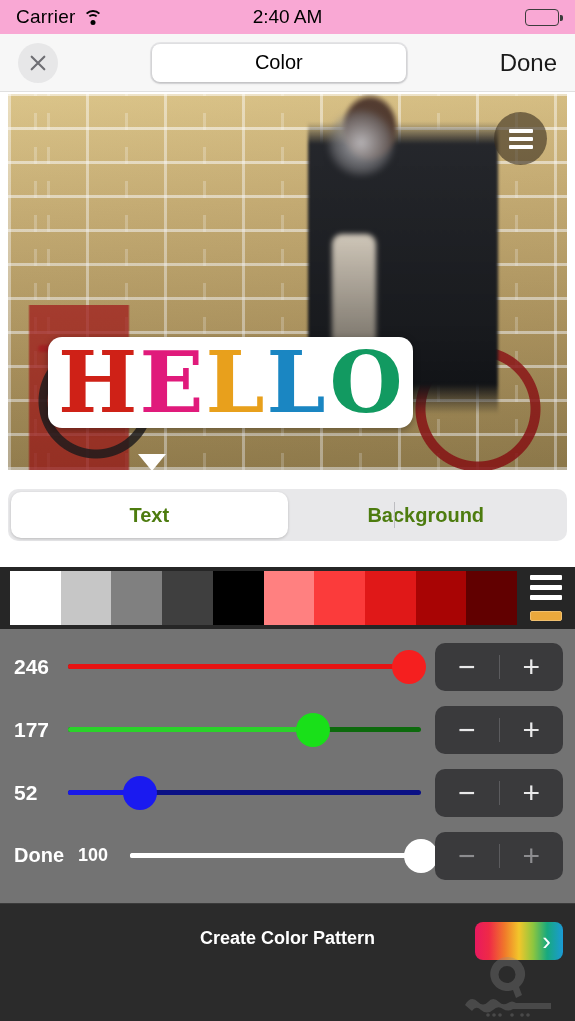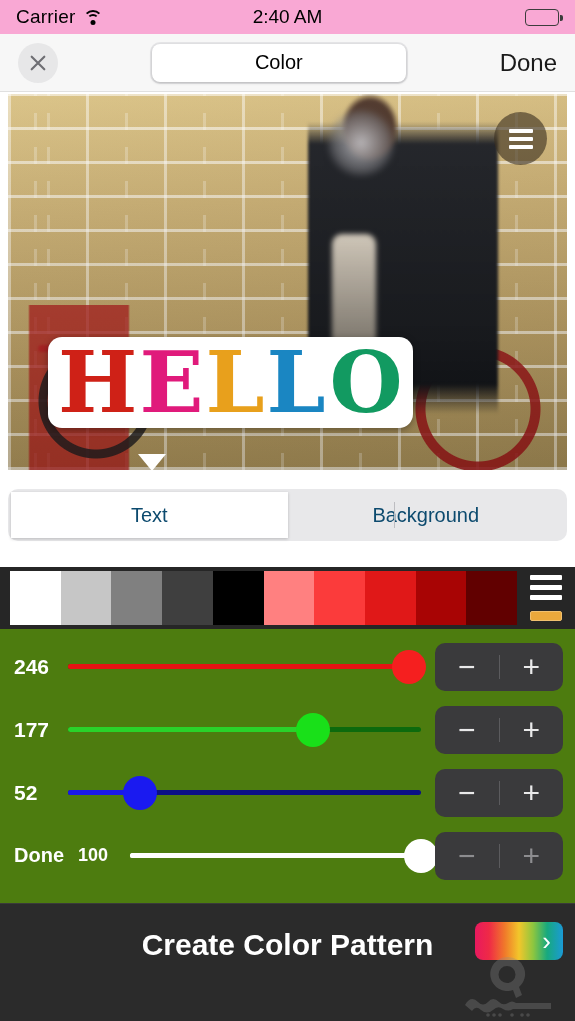--- a/index.html
+++ b/index.html
@@ -141,27 +141,27 @@
     border-top: 17px solid #ffffff; z-index: 5;
   }
 
   
   .target-tabs {
     margin: 19px 8px 0 8px; height: 52px; background: #e8e8ea;
     border-radius: 10px; display: flex; padding: 3px; position: relative;
   }
   .tgt {
     flex: 1; display: flex; align-items: center; justify-content: center;
-    font-size: 20px; color: #0c4a6e; font-weight: 400; border-radius: 0; cursor: pointer;
+    font-size: 20px; color: #4d7c0f; font-weight: 700; border-radius: 10px; cursor: pointer;
   }
   .tgt.active { background: #fff; box-shadow: 0 1px 3px rgba(0,0,0,.2); }
   .tgt-div { position: absolute; left: 386px; top: 13px; width: 1px; height: 26px; background: #bdbdc1; }
 
   
-  .dark { position: absolute; left: 0; right: 0; top: 567px; bottom: 0; background: #4d7c0f; }
+  .dark { position: absolute; left: 0; right: 0; top: 567px; bottom: 0; background: #737373; }
 
   .swatch-row {
     display: flex; align-items: stretch; height: 62px; padding: 4px 0 4px 10px;
     background: #262626;
   }
   .swatches { display: flex; flex: 1; height: 54px; }
   .swatches div { flex: 1; cursor: pointer; }
   .sw-menu {
     width: 58px; display: flex; flex-direction: column; align-items: center;
     justify-content: center; gap: 5px; cursor: pointer;
@@ -194,21 +194,21 @@
   .stepper .sep { width: 1px; height: 24px; background: #5b5b5e; }
   .stepper .gl { color:#e9e9ea; font-size: 30px; line-height: 1; font-weight: 300; }
 
   
   .bottombar {
     position: absolute; left: 0; right: 0; bottom: 0; height: 118px;
     background: #2b2b2b; border-top: 1px solid #3a3a3a;
   }
   .ccp {
     position: absolute; left: 0; right: 0; top: 24px; text-align: center;
-    color: #fff; font-size: 30px; font-weight: 700; cursor: pointer;
+    color: #fff; font-size: 18px; font-weight: 700; cursor: pointer;
   }
   .pattern-btn {
     position: absolute; right: 12px; top: 18px; width: 88px; height: 38px;
     border-radius: 8px; cursor: pointer;
     background: linear-gradient(90deg,#e8195f 0%, #ef2a46 16%, #f07a2a 34%, #f2c62b 50%, #8ec63f 66%, #17a97e 82%, #1b9ad6 100%);
     display:flex; align-items:center; justify-content:flex-end; padding-right: 12px;
   }
   .pattern-btn .chev { color:#fff; font-size: 26px; font-weight: 400; line-height: 1; }
   .watermark {
     position: absolute; right: 14px; bottom: 4px; width: 106px; height: 62px;

